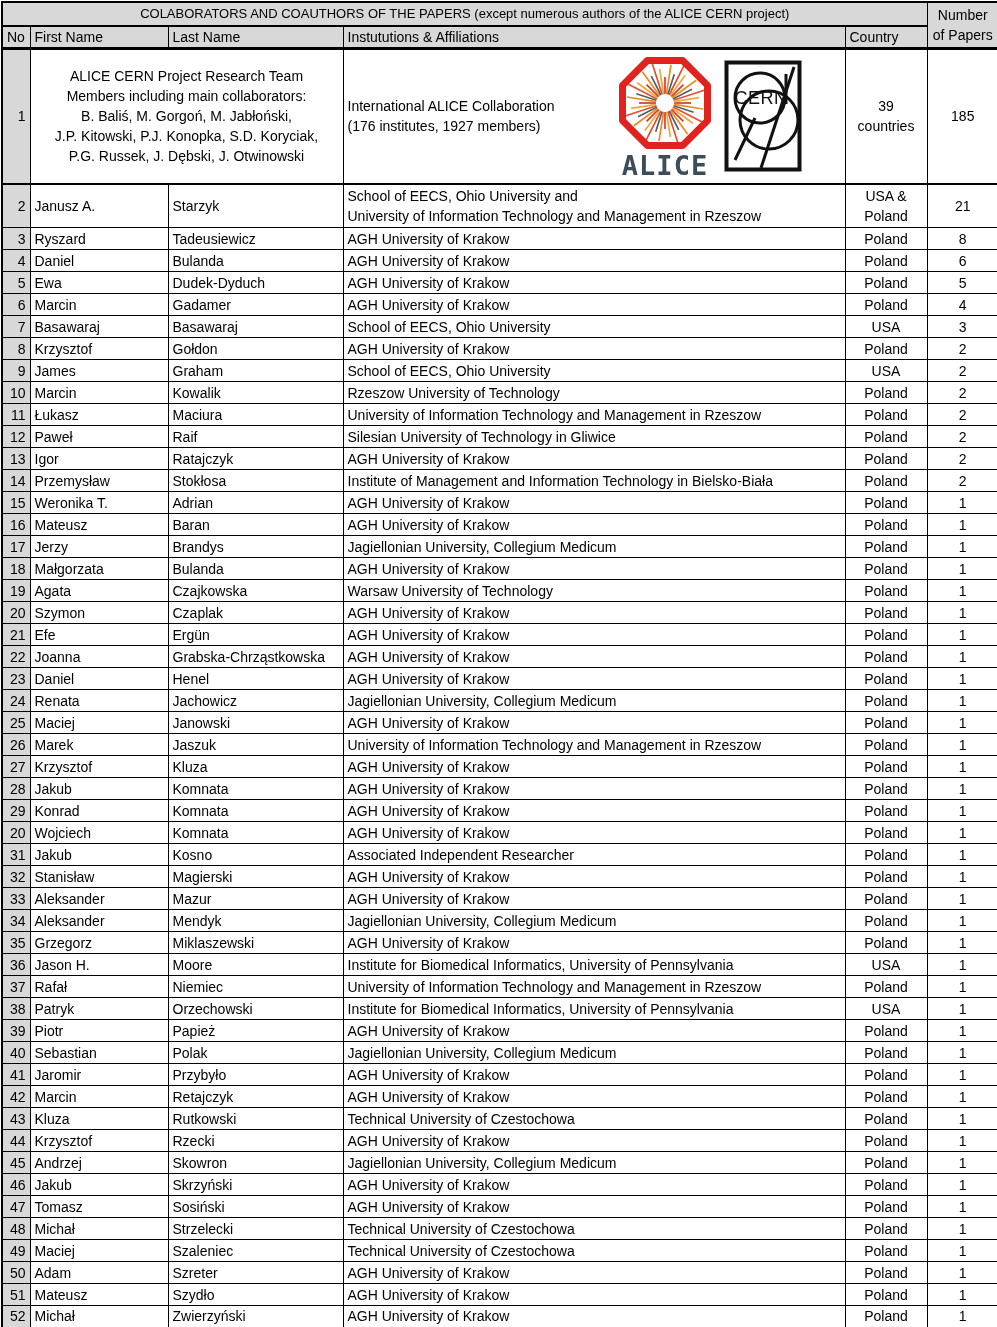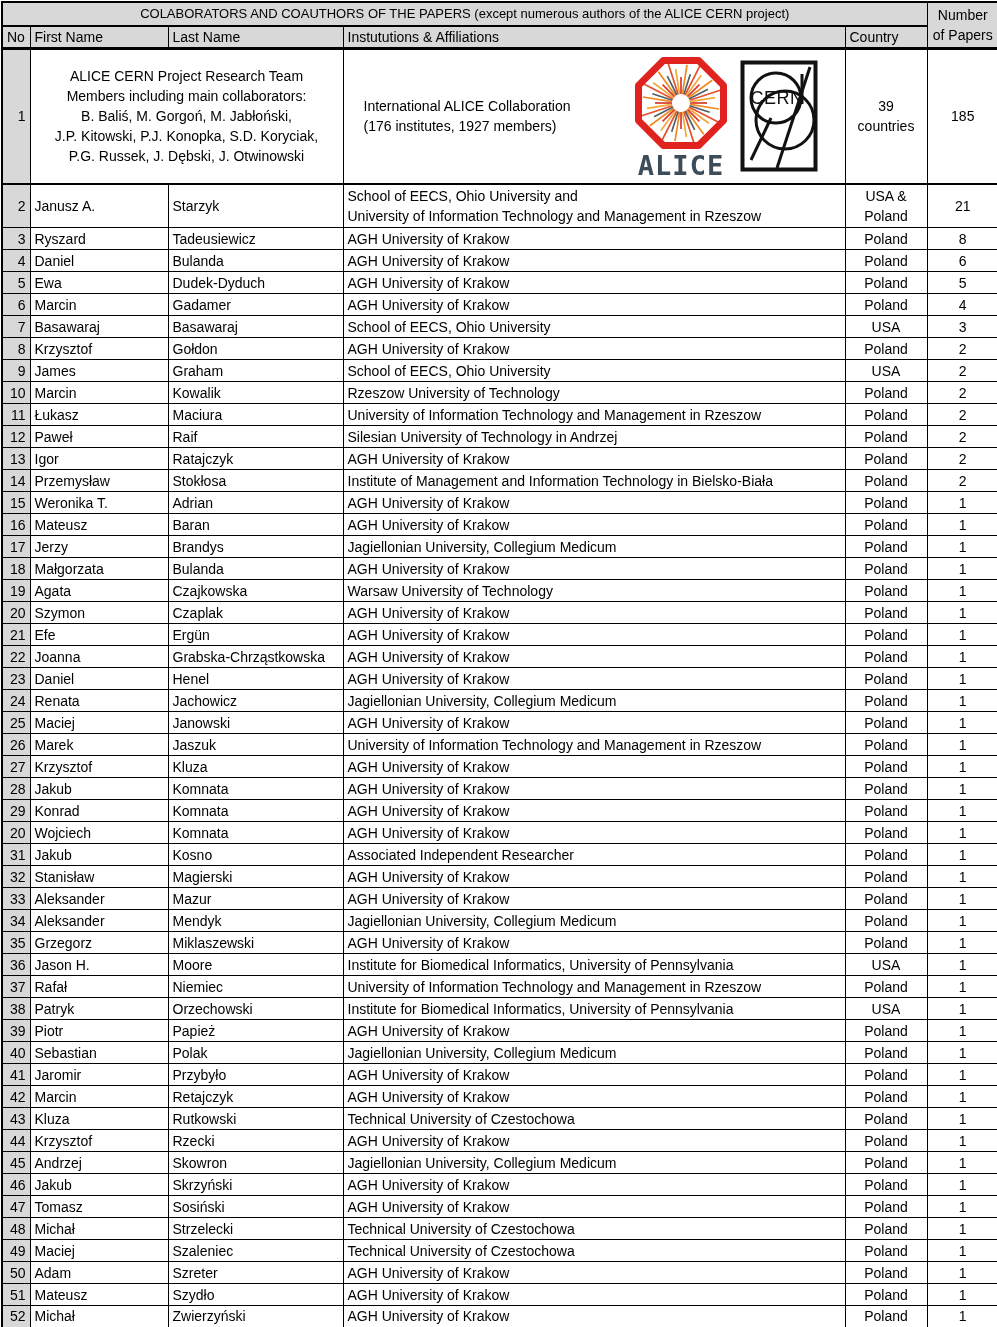--- a/index.html
+++ b/index.html
@@ -12,21 +12,21 @@
   tr.colhdr-row th{border-bottom:3px solid #000;}
   .title-cell{font-weight:normal;font-size:13px;text-align:center;border-bottom:2px solid #000;}
   .papers-hdr{text-align:center;border-bottom:3px solid #000;}
   tbody tr{height:22px;}
   tbody td{background:#fff;}
   td.no-cell{background:#d8d8d8;text-align:right;}
   td.ctr{text-align:center;}
   tr.special-row{height:135px;}
   tr.special-row td{border-bottom:2px solid #000;}
   td.name-merged{text-align:center;}
-  .aff-flex{display:flex;align-items:center;gap:6px;margin-left:16px;}
+  .aff-flex{display:flex;align-items:center;gap:6px;}
   .aff-text{flex:0 0 258px;}
   .logo{flex:0 0 auto;display:block;}
 </style>
 </head>
 <body>
 
 <table>
   <colgroup>
     <col style="width:28px">
       <col style="width:138px">
@@ -207,21 +207,21 @@
         <td>Łukasz</td>
         <td>Maciura</td>
         <td>University of Information Technology and Management in Rzeszow</td>
         <td class="ctr">Poland</td>
         <td class="ctr">2</td>
       </tr>
       <tr>
         <td class="no-cell">12</td>
         <td>Paweł</td>
         <td>Raif</td>
-        <td>Silesian University of Technology in Andrzej</td>
+        <td>Silesian University of Technology in Gliwice</td>
         <td class="ctr">Poland</td>
         <td class="ctr">2</td>
       </tr>
       <tr>
         <td class="no-cell">13</td>
         <td>Igor</td>
         <td>Ratajczyk</td>
         <td>AGH University of Krakow</td>
         <td class="ctr">Poland</td>
         <td class="ctr">2</td>

